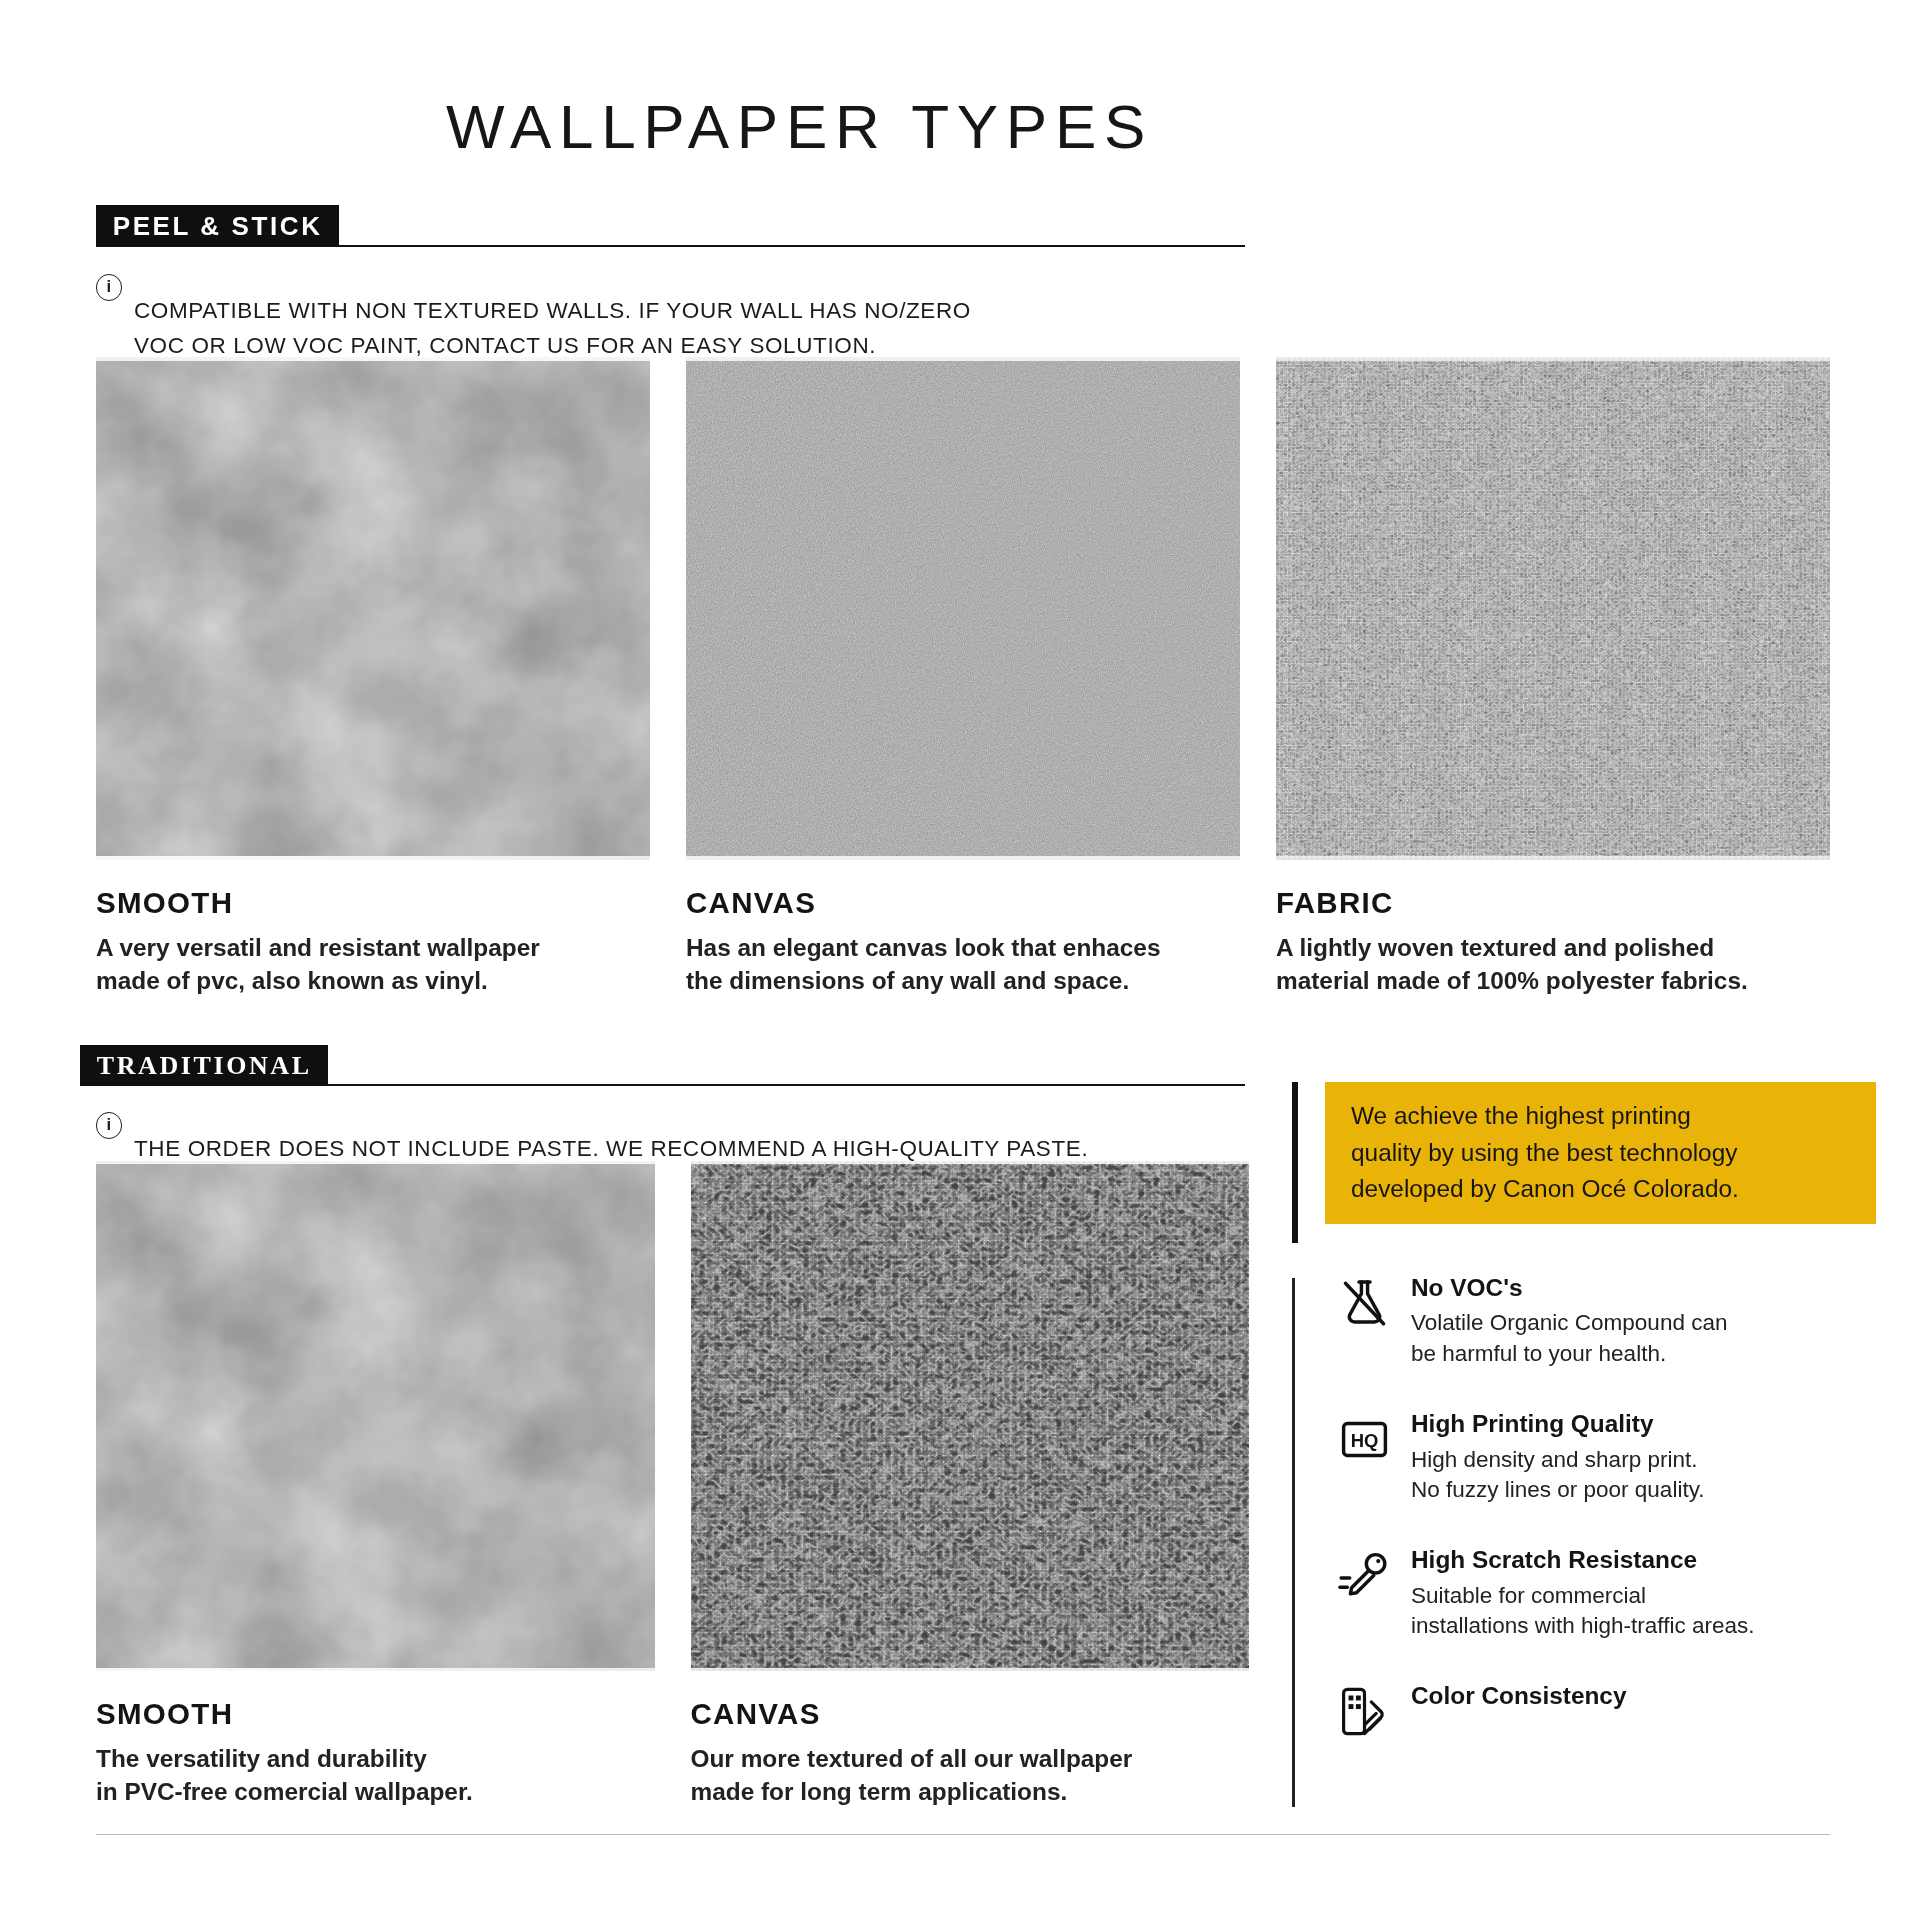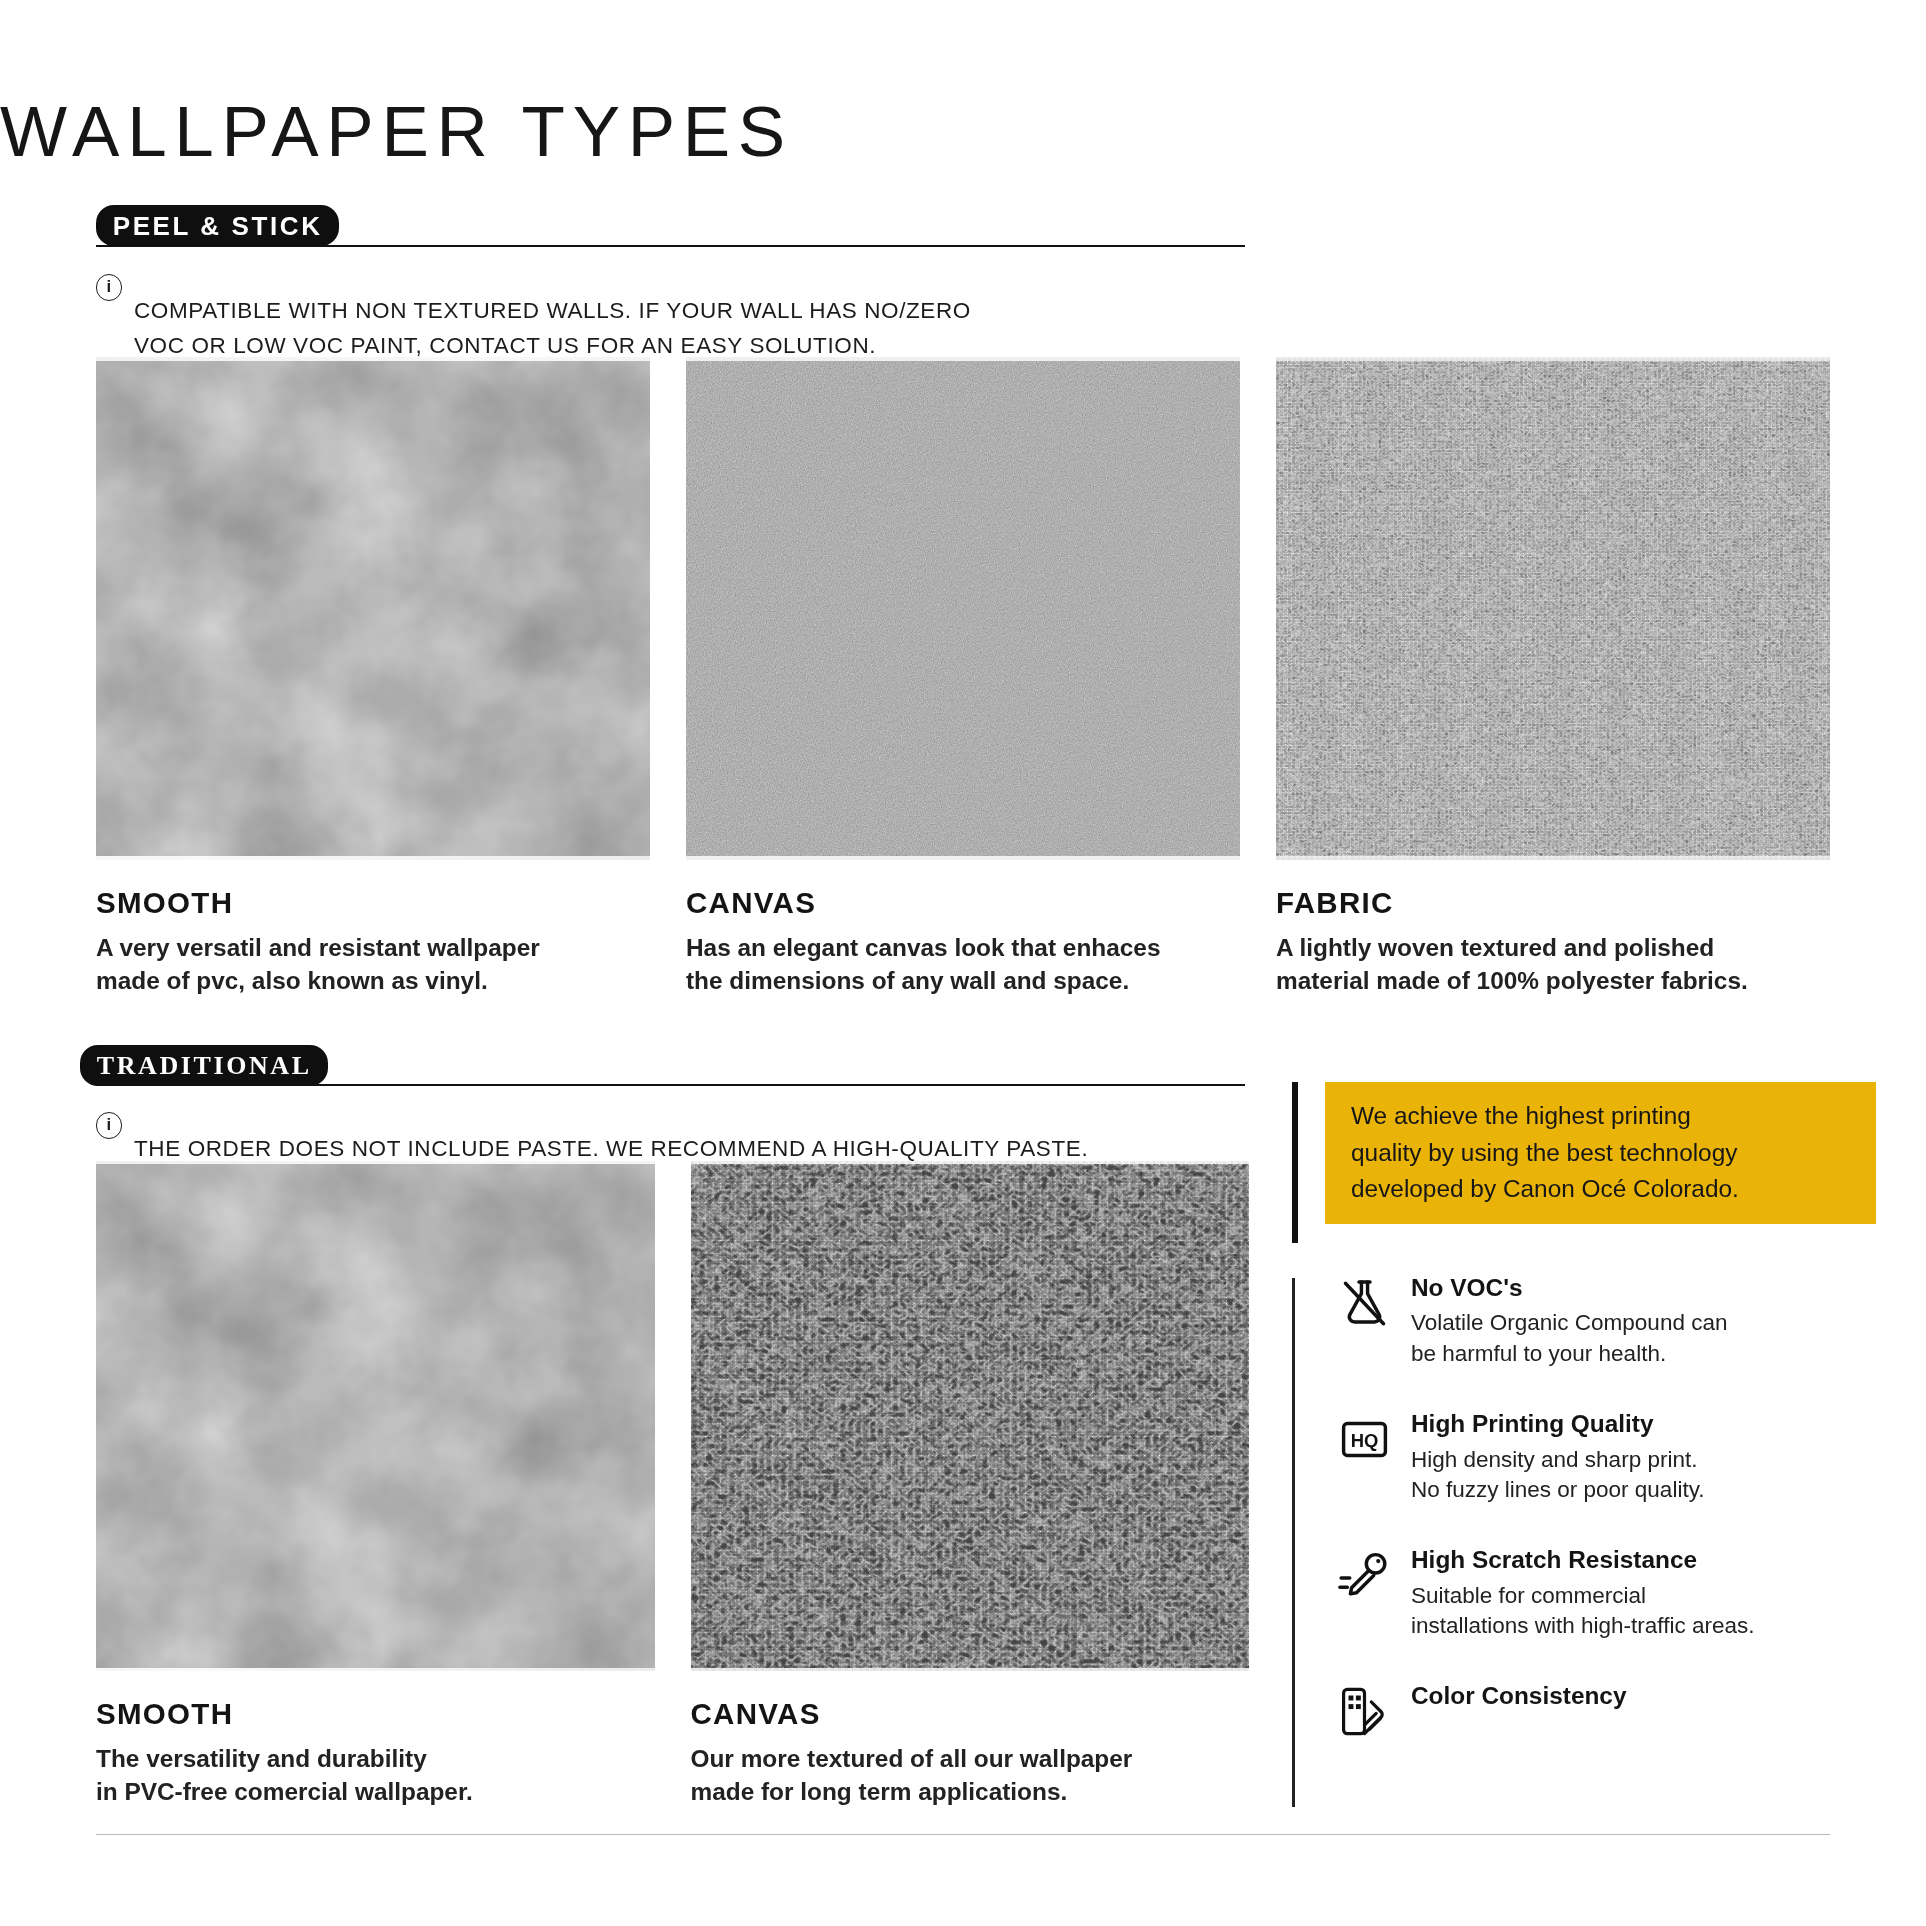--- a/index.html
+++ b/index.html
@@ -3,28 +3,28 @@
 <meta charset="utf-8">
 <style>
   html,body{margin:0;padding:0;background:#fff;}
   #canvas{
     position:relative;width:1926px;height:1926px;background:#ffffff;
     font-family:"Liberation Sans",sans-serif;color:#161616;overflow:hidden;
   }
 
   
   .title{
-    position:absolute;top:96px;left:0;width:1599px;margin:0;text-align:left;
-    font-size:71px;font-weight:500;letter-spacing:7.7px;color:#161616;line-height:1;
+    position:absolute;top:96px;left:0;width:1599px;margin:0;text-align:center;
+    font-size:62px;font-weight:500;letter-spacing:7.7px;color:#161616;line-height:1;
   }
 
   
   .tag{
     position:absolute;background:#0f0f0f;color:#ffffff;font-size:26px;font-weight:700;
-    letter-spacing:2.6px;padding:7.7px 16.7px;line-height:1;z-index:2;border-radius:18px;
+    letter-spacing:2.6px;padding:7.7px 16.7px;line-height:1;z-index:2;
   }
   .tag-1{top:205px;left:96px;}
   .tag-2{top:1045px;left:80px;font-family:Liberation Serif, serif;}
   .rule{position:absolute;left:96px;width:1149px;border-top:2.6px solid #111;z-index:1;}
   .rule-1{top:245px;}
   .rule-2{top:1084px;}
 
   
   .note{position:absolute;display:flex;gap:11.6px;font-size:22.5px;letter-spacing:0.6px;color:#1c1c1c;}
   .note-1{top:273px;left:96px;}

